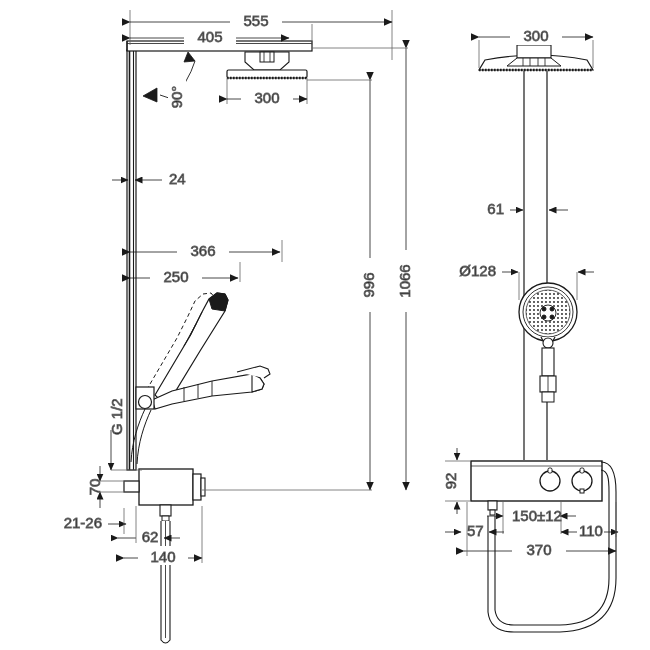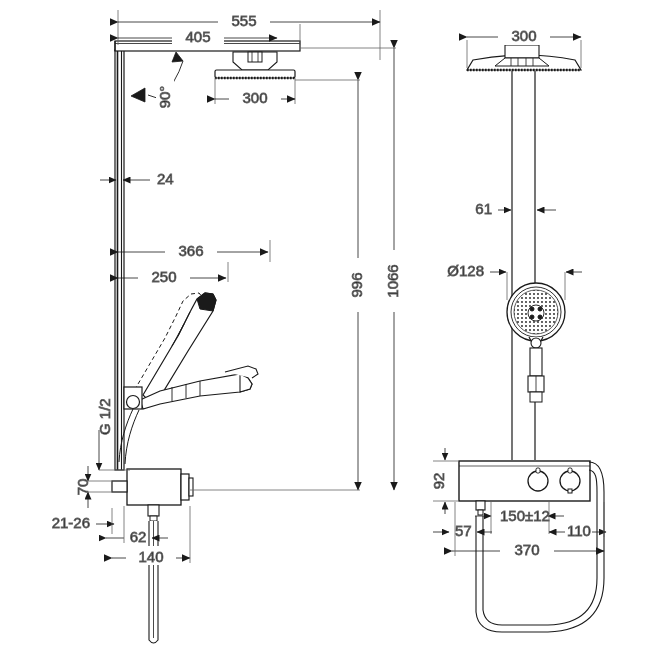--- a/index.html
+++ b/index.html
@@ -1,18 +1,18 @@
 <!DOCTYPE html>
 <html><head>
 <meta charset="utf-8">
 <style>
   html,body{margin:0;padding:0;background:#ffffff;}
   body{width:650px;height:650px;overflow:hidden;
        font-family:"Liberation Sans", sans-serif;}
-  #stage{position:relative;width:628px;height:650px;background:#fff;}
+  #stage{position:relative;width:628px;height:650px;background:#fff;padding-left:12px;}
   svg{display:block;}
   .dimtxt{font-family:"Liberation Sans", sans-serif;font-size:15px;fill:#1a1a1a;}
 </style>
 </head>
 <body>
 
 <div id="stage">
 <svg width="650" height="650" viewBox="0 0 650 650">
   <defs>
     <marker id="ah" markerWidth="9" markerHeight="8" refX="8.5" refY="4" orient="auto" markerUnits="userSpaceOnUse">

